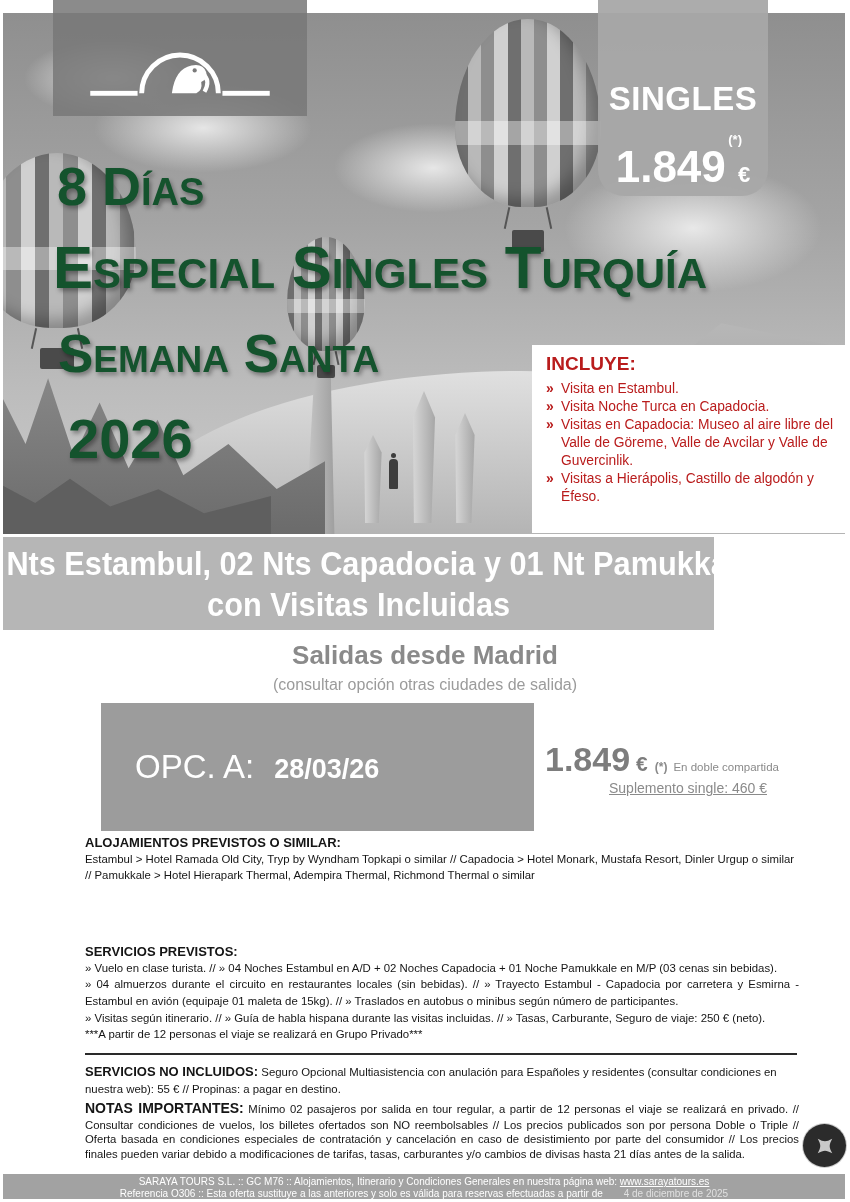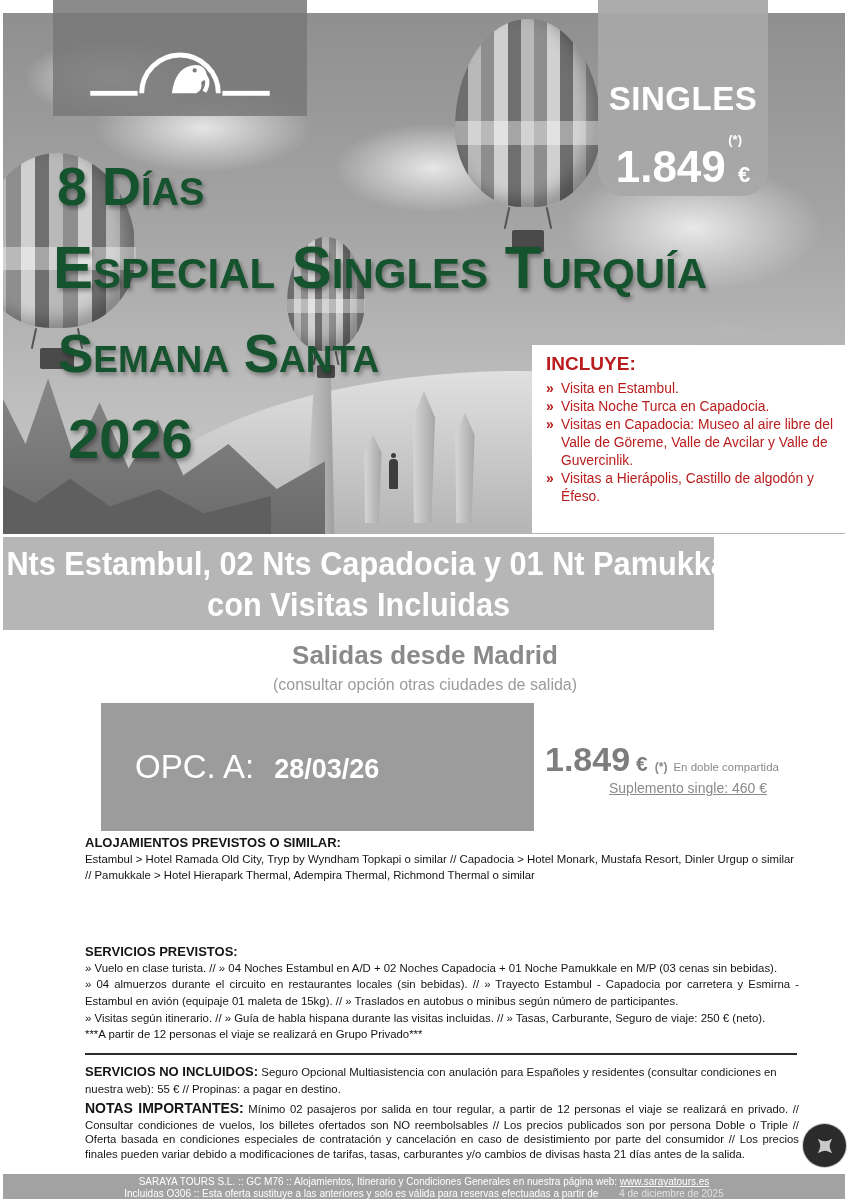--- a/index.html
+++ b/index.html
@@ -254,16 +254,16 @@
   </div>
 
   <div id="star-badge">
     <svg width="30" height="30" viewBox="0 0 44 44">
       <path d="M22 7 C25 17 27 19 37 22 C27 25 25 27 22 37 C19 27 17 25 7 22 C17 19 19 17 22 7 Z" fill="#c9c9c9" transform="rotate(45 22 22)"></path>
     </svg>
   </div>
 
   <div id="footer">
     <div><span class="b">SARAYA TOURS S.L.</span><span> :: GC M76 ::  Alojamientos, Itinerario y Condiciones Generales en nuestra página web:  </span><span class="b u">www.sarayatours.es</span></div>
-    <div><span class="b">Incluidas O306</span><span> :: Esta oferta sustituye a las anteriores y solo es válida para reservas efectuadas a partir de </span><span class="b lt">4 de diciembre de 2025</span></div>
+    <div><span class="b">Referencia O306</span><span> :: Esta oferta sustituye a las anteriores y solo es válida para reservas efectuadas a partir de </span><span class="b lt">4 de diciembre de 2025</span></div>
   </div>
 
 </div>
 
 </body></html>

